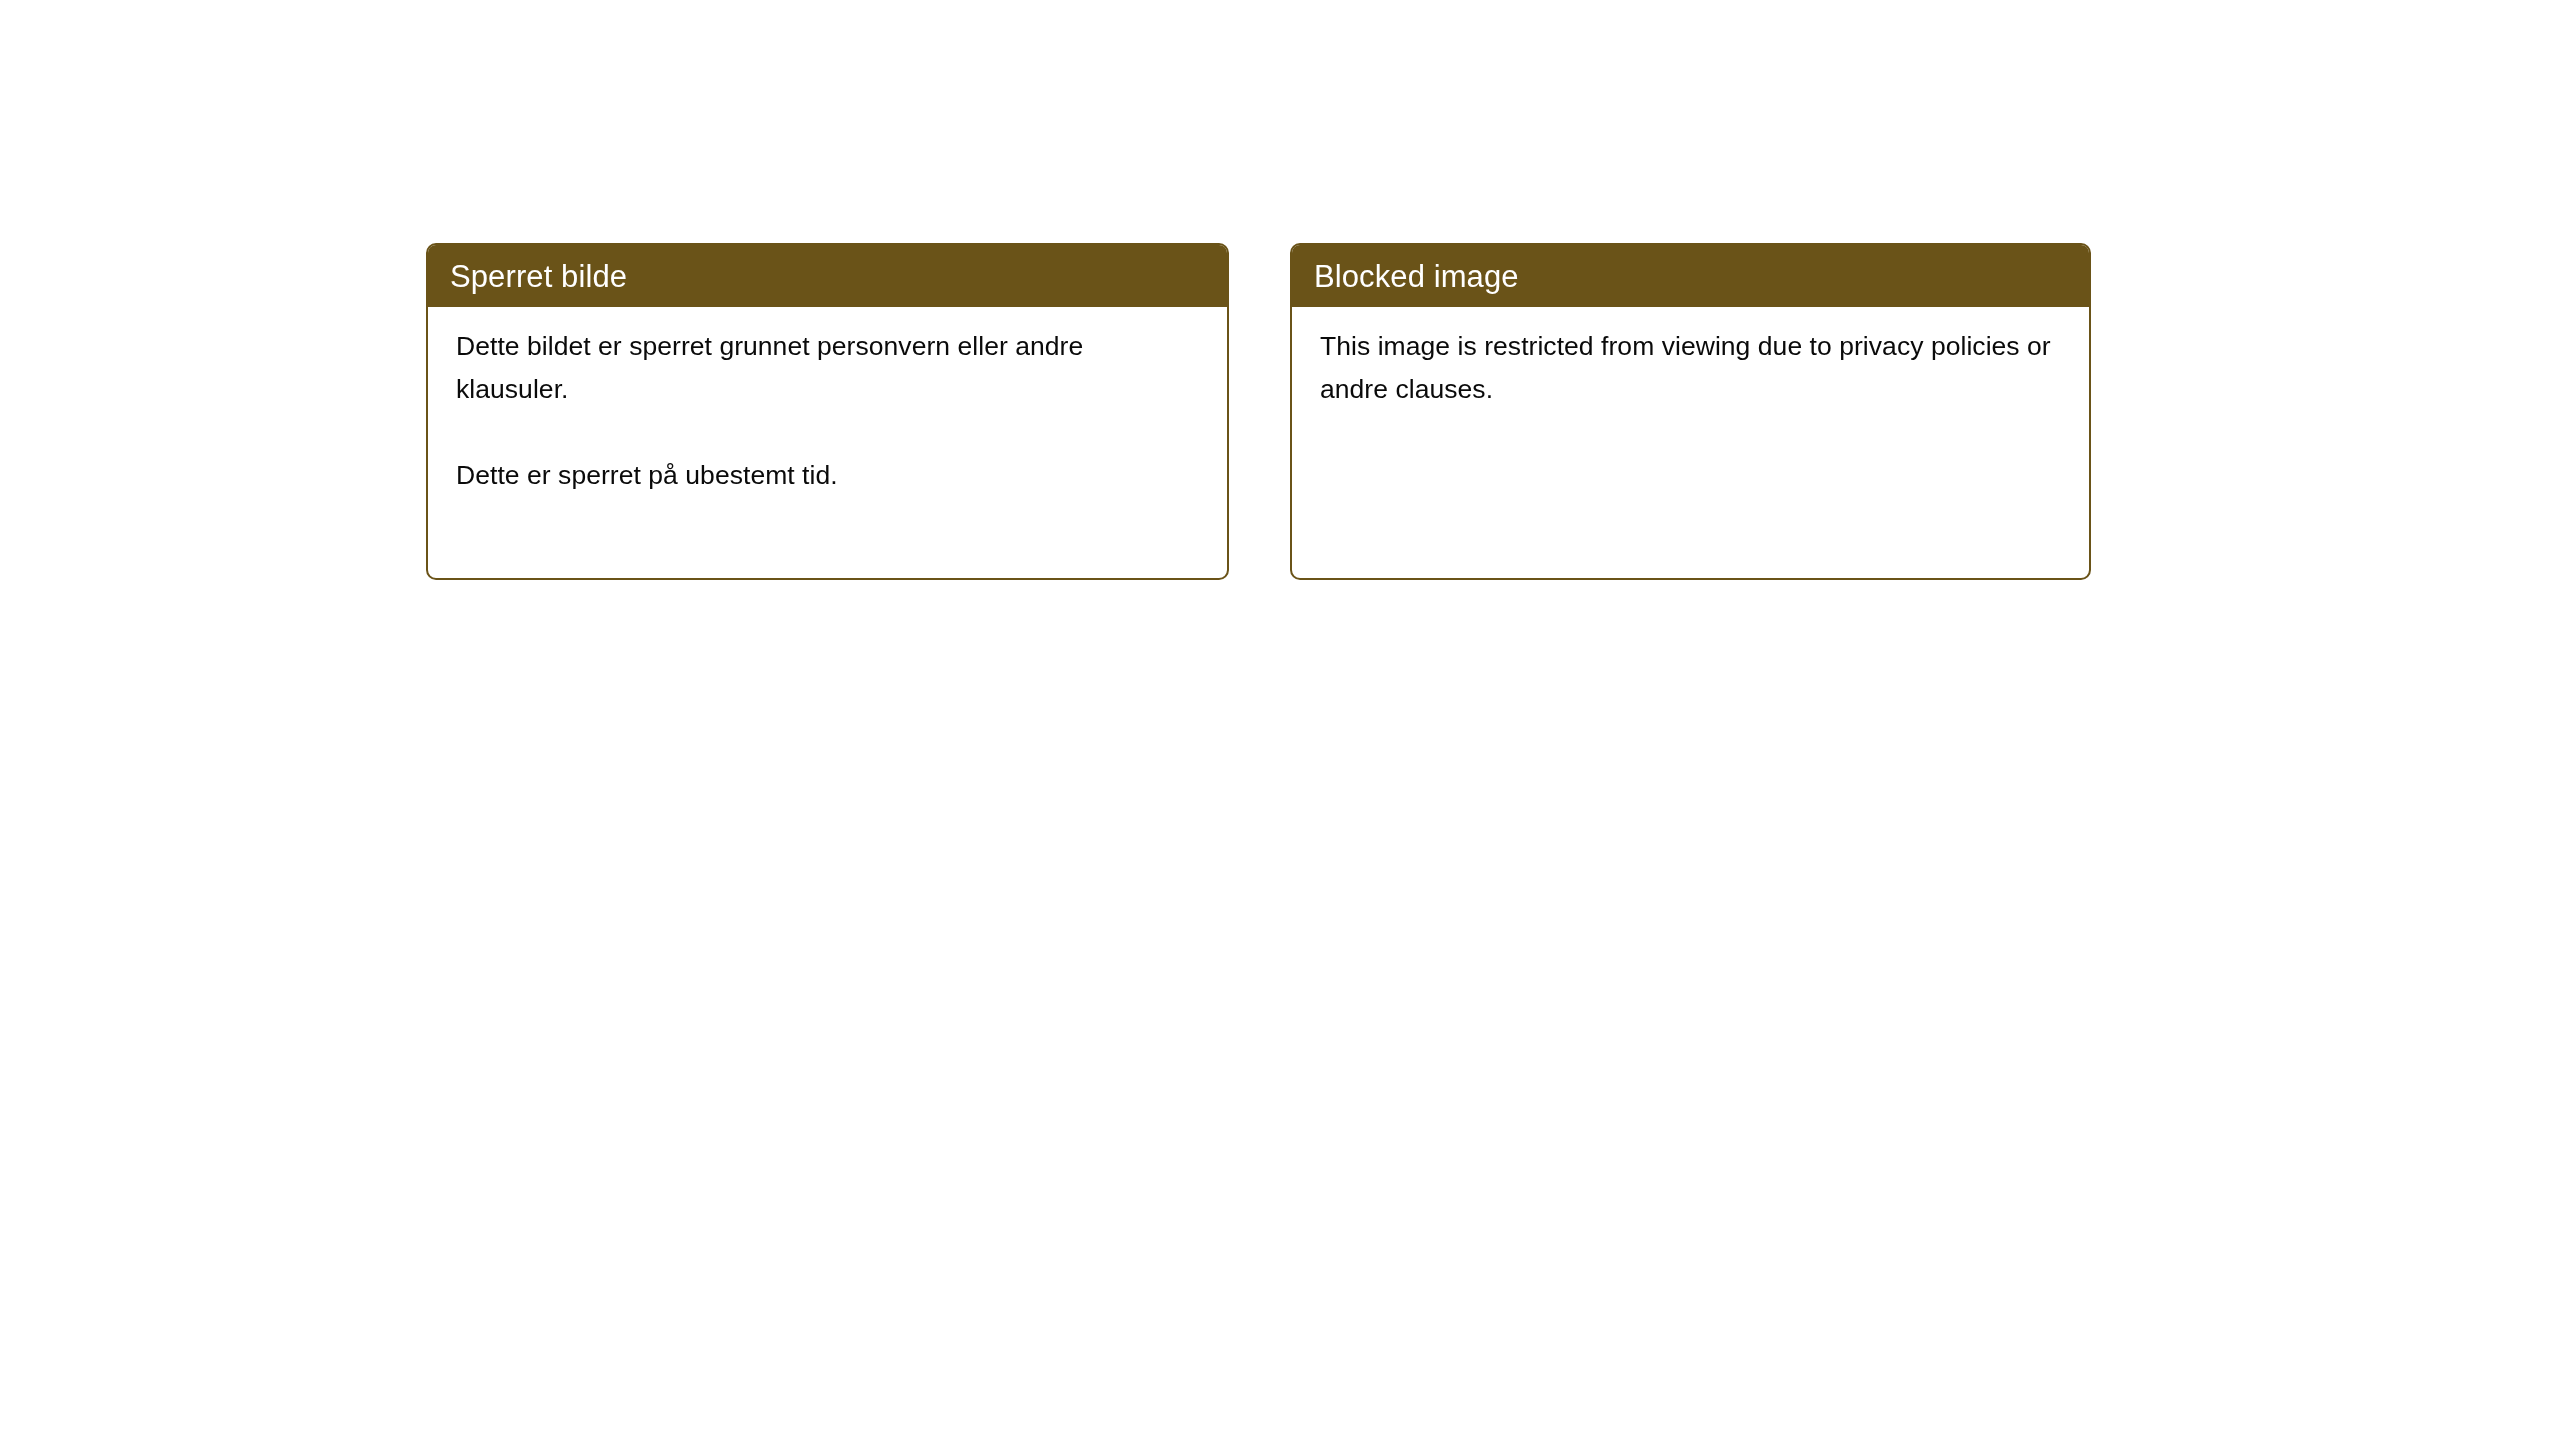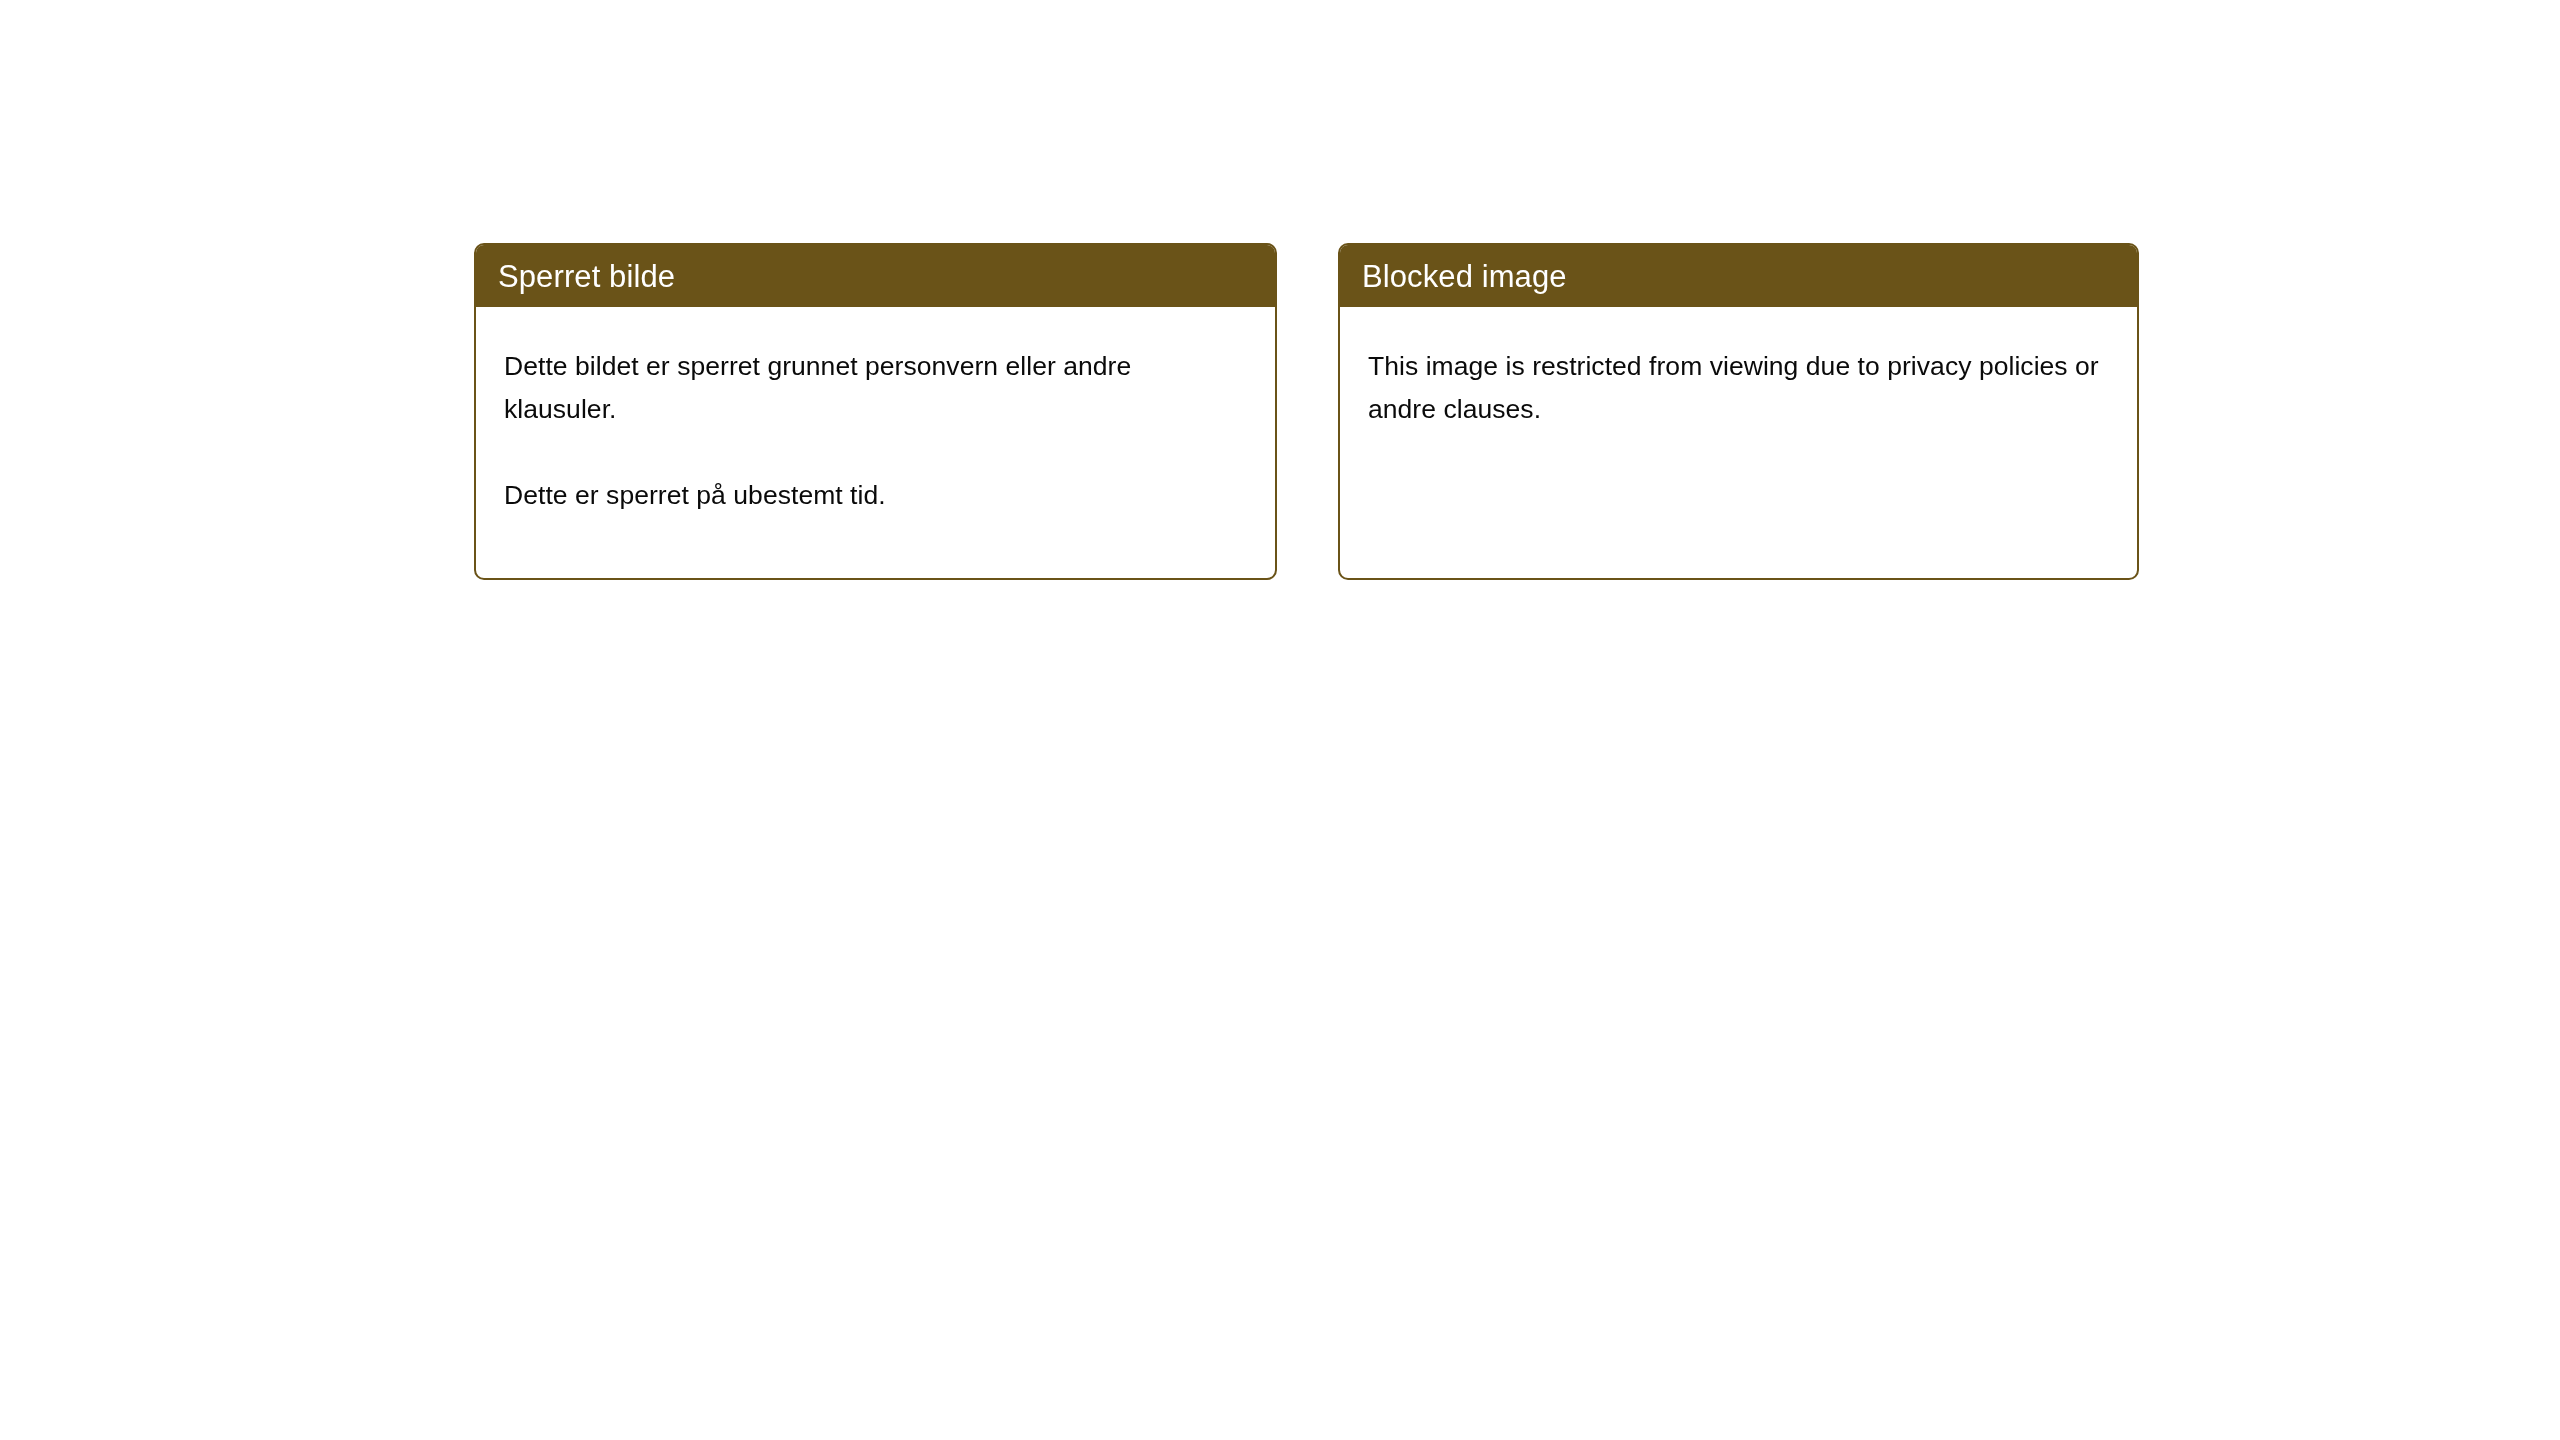--- a/index.html
+++ b/index.html
@@ -11,21 +11,21 @@
     width: 2560px;
     height: 1440px;
     position: relative;
     overflow: hidden;
     font-family: "Liberation Sans", sans-serif;
     -webkit-font-smoothing: antialiased;
   }
 
   #notice-area {
     position: absolute;
-    left: 474px;
+    left: 426px;
     top: 243px;
     display: flex;
     flex-direction: row;
     align-items: flex-start;
     gap: 61px;
   }
 
   .notice-card {
     box-sizing: border-box;
     background: #ffffff;
@@ -60,21 +60,20 @@
     font-weight: 400;
     line-height: 1;
     letter-spacing: 0.1px;
     white-space: nowrap;
   }
 
   .card-body {
     flex: 1 1 auto;
     padding: 18px 26px 0 28px;
     box-sizing: border-box;
-    margin-top: 20px;
   }
 
   .card-paragraph {
     color: #0a0a0a;
     font-size: 26.5px;
     line-height: 43px;
     font-weight: 400;
     margin: 0;
     letter-spacing: 0.05px;
   }

